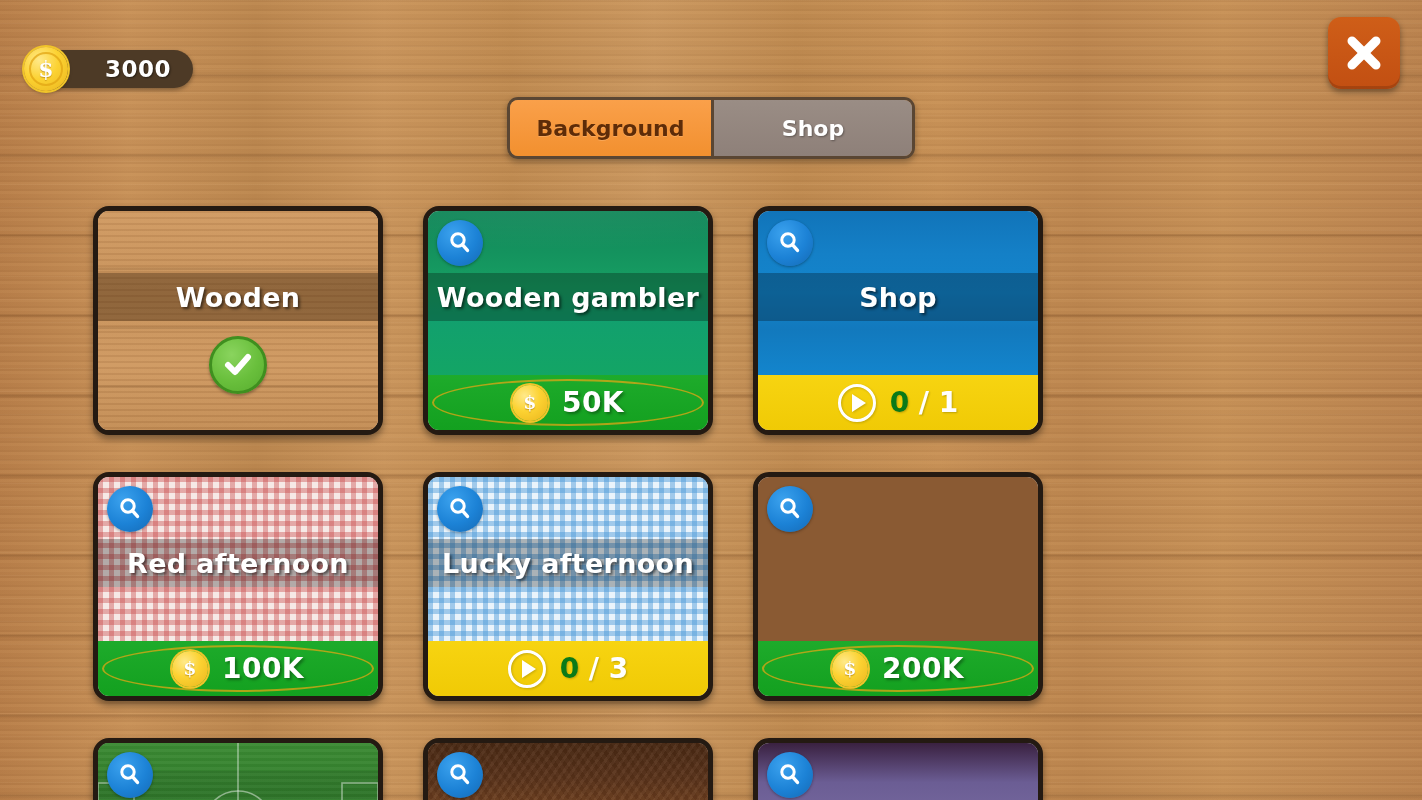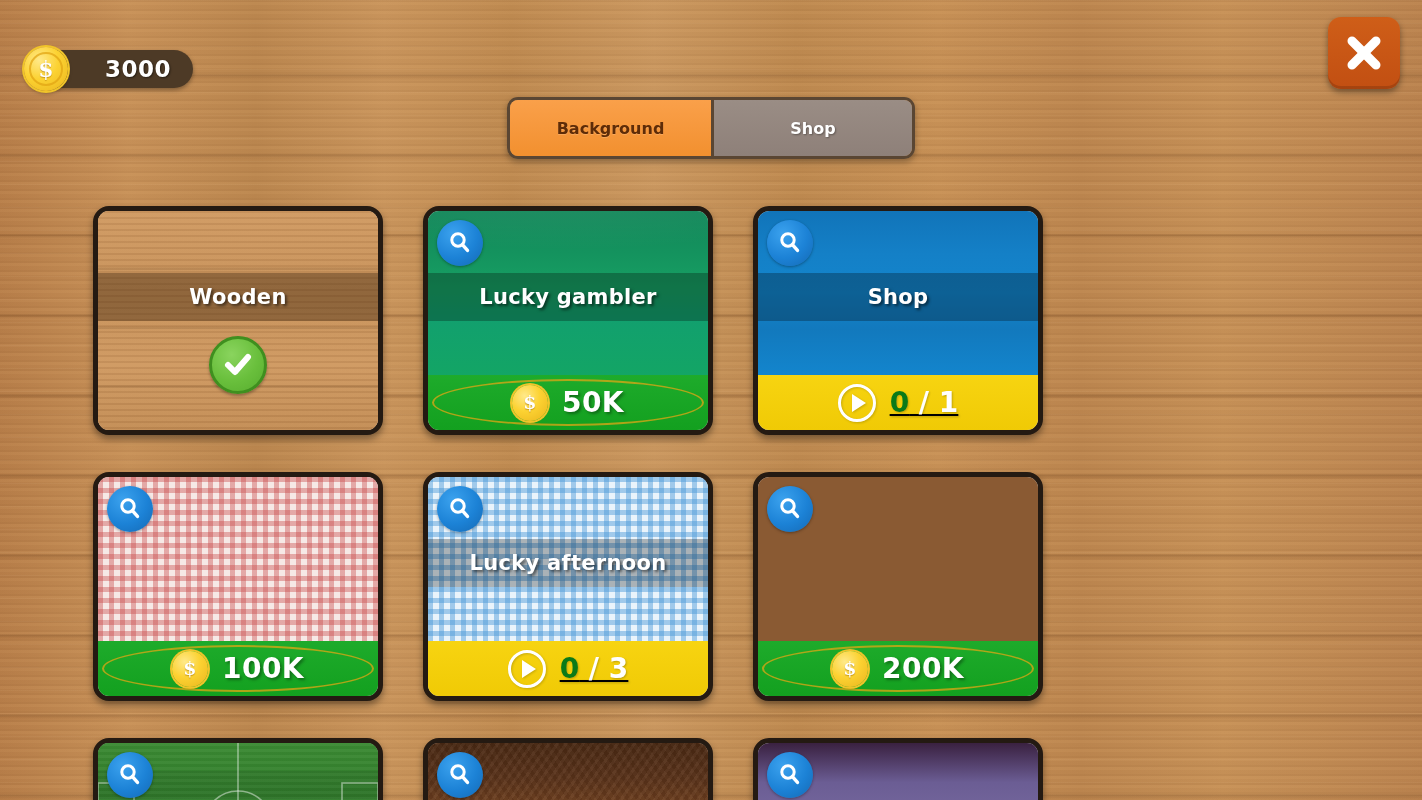--- a/index.html
+++ b/index.html
@@ -147,21 +147,21 @@
     border-radius: 11px;
     overflow: hidden;
     box-shadow: 0 3px 6px rgba(0,0,0,0.3);
   }
   .tab {
     width: 201px;
     height: 56px;
     display: flex;
     align-items: center;
     justify-content: center;
-    font-size: 16px;
+    font-size: 22px;
     font-weight: bold;
     cursor: pointer;
     border: none;
     padding: 0;
     font-family: inherit;
   }
   .tab.active {
     background: linear-gradient(to bottom, #faa04a 0%, #f2902f 100%);
     color: #5e2c08;
     text-shadow: 0 1px 0 rgba(255,200,150,0.35);
@@ -207,21 +207,21 @@
     top: 62px;
     height: 48px;
     background: rgba(0,0,0,0.27);
     display: flex;
     align-items: center;
     justify-content: center;
   }
   .card.plain .name-band { background: rgba(60,35,12,0.40); }
   .name-band span {
     color: #ffffff;
-    font-size: 21px;
+    font-size: 27px;
     font-weight: bold;
     text-shadow: 2px 2px 3px rgba(0,0,0,0.55);
     letter-spacing: 0.3px;
     white-space: nowrap;
   }
 
   .magnifier {
     position: absolute;
     left: 9px;
     top: 9px;
@@ -243,21 +243,21 @@
     left: 0;
     right: 0;
     bottom: 0;
     height: 55px;
     display: flex;
     align-items: center;
     justify-content: center;
     gap: 14px;
   }
   .price-bar.coinbar { background: linear-gradient(to bottom, #1eab2b 0%, #13a01f 100%); }
-  .price-bar.videobar { background: linear-gradient(to bottom, #f7d411 0%, #f0ca05 100%); text-decoration: underline; }
+  .price-bar.videobar { background: linear-gradient(to bottom, #f7d411 0%, #f0ca05 100%); }
   .price-bar .price-text {
     color: #ffffff;
     font-size: 28px;
     font-weight: bold;
     text-shadow: 2px 2px 3px rgba(0,0,0,0.35);
     letter-spacing: 0.5px;
   }
   .video-count {
     font-size: 28px;
     font-weight: bold;
@@ -419,21 +419,21 @@
       </div>
       <div class="card has-price">
         <div class="card-art art-lucky"></div>
         <div class="magnifier">
           <svg width="26" height="26" viewBox="0 0 26 26">
             <circle cx="11" cy="10" r="6.2" fill="none" stroke="#ffffff" stroke-width="3"></circle>
             <line x1="15.4" y1="14.6" x2="20.5" y2="20.4" stroke="#ffffff" stroke-width="3.4" stroke-linecap="round"></line>
           </svg>
         </div>
         <div class="name-band">
-          <span>Lucky gambler</span>
+          <span>Wooden gambler</span>
         </div>
         <div class="price-bar coinbar">
           <div class="coin sm">
             <span>$</span>
           </div>
           <div class="price-text">50K</div>
         </div>
       </div>
       <div class="card has-price">
         <div class="card-art art-blue"></div>
@@ -451,20 +451,23 @@
           <div class="video-count"><span class="have">0</span><span class="sep"> / 1</span></div>
         </div>
       </div>
       <div class="card has-price">
         <div class="card-art art-gingham-red"></div>
         <div class="magnifier">
           <svg width="26" height="26" viewBox="0 0 26 26">
             <circle cx="11" cy="10" r="6.2" fill="none" stroke="#ffffff" stroke-width="3"></circle>
             <line x1="15.4" y1="14.6" x2="20.5" y2="20.4" stroke="#ffffff" stroke-width="3.4" stroke-linecap="round"></line>
           </svg>
+        </div>
+        <div class="name-band">
+          <span>Red afternoon</span>
         </div>
         <div class="price-bar coinbar">
           <div class="coin sm">
             <span>$</span>
           </div>
           <div class="price-text">100K</div>
         </div>
       </div>
       <div class="card has-price">
         <div class="card-art art-gingham-blue"></div>

